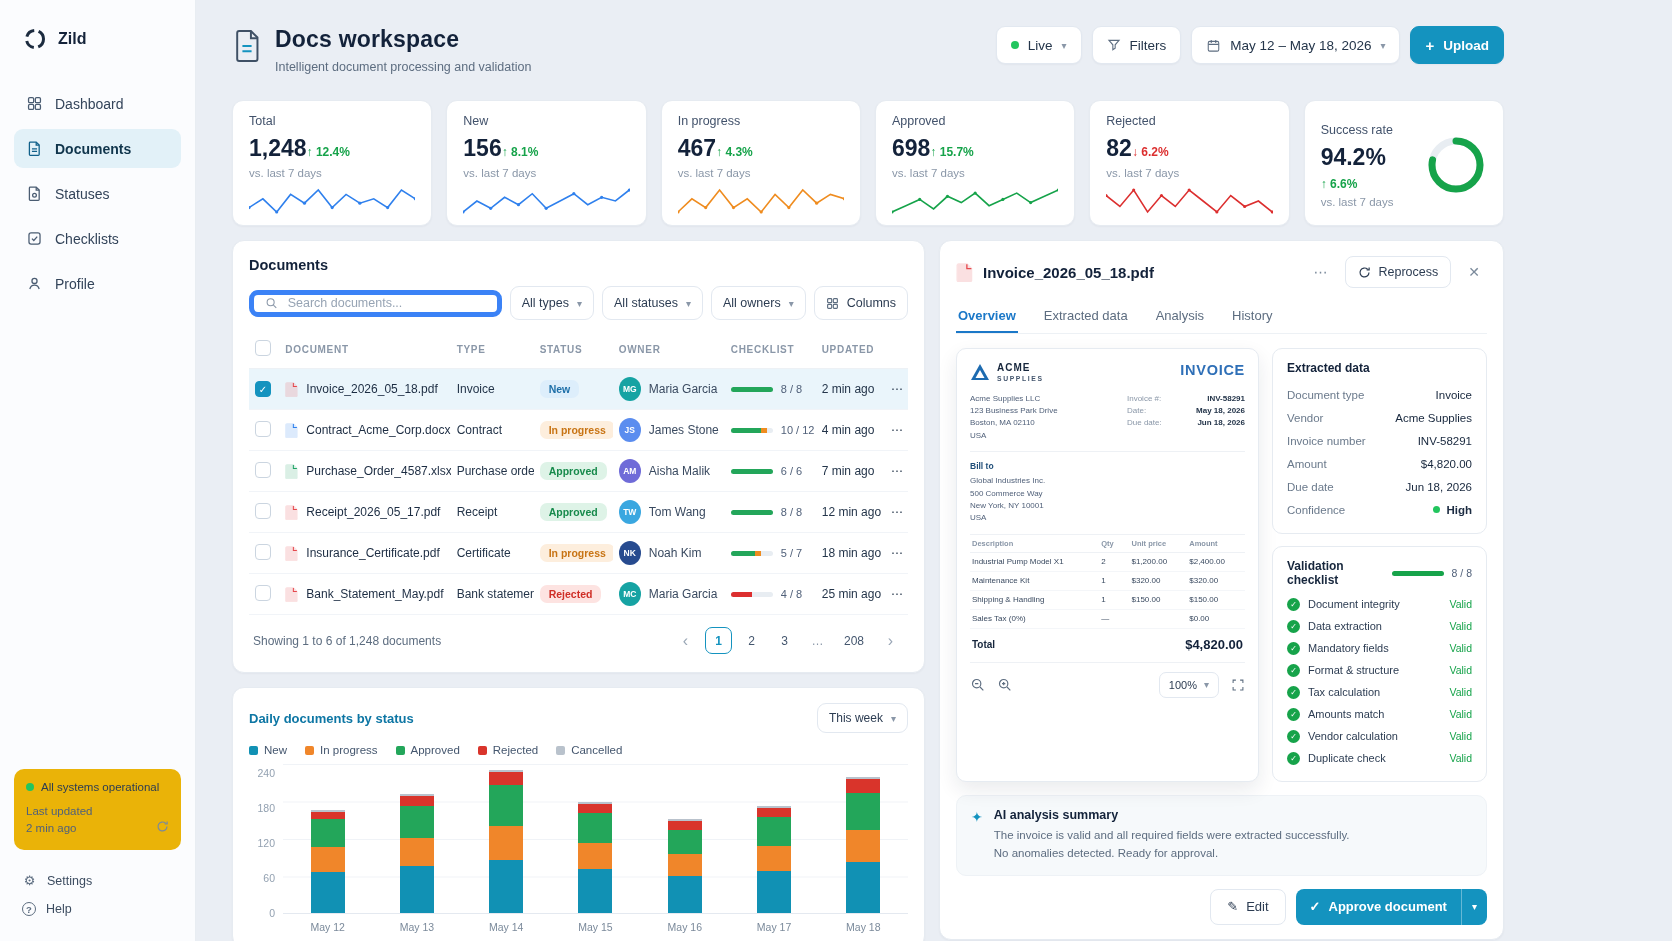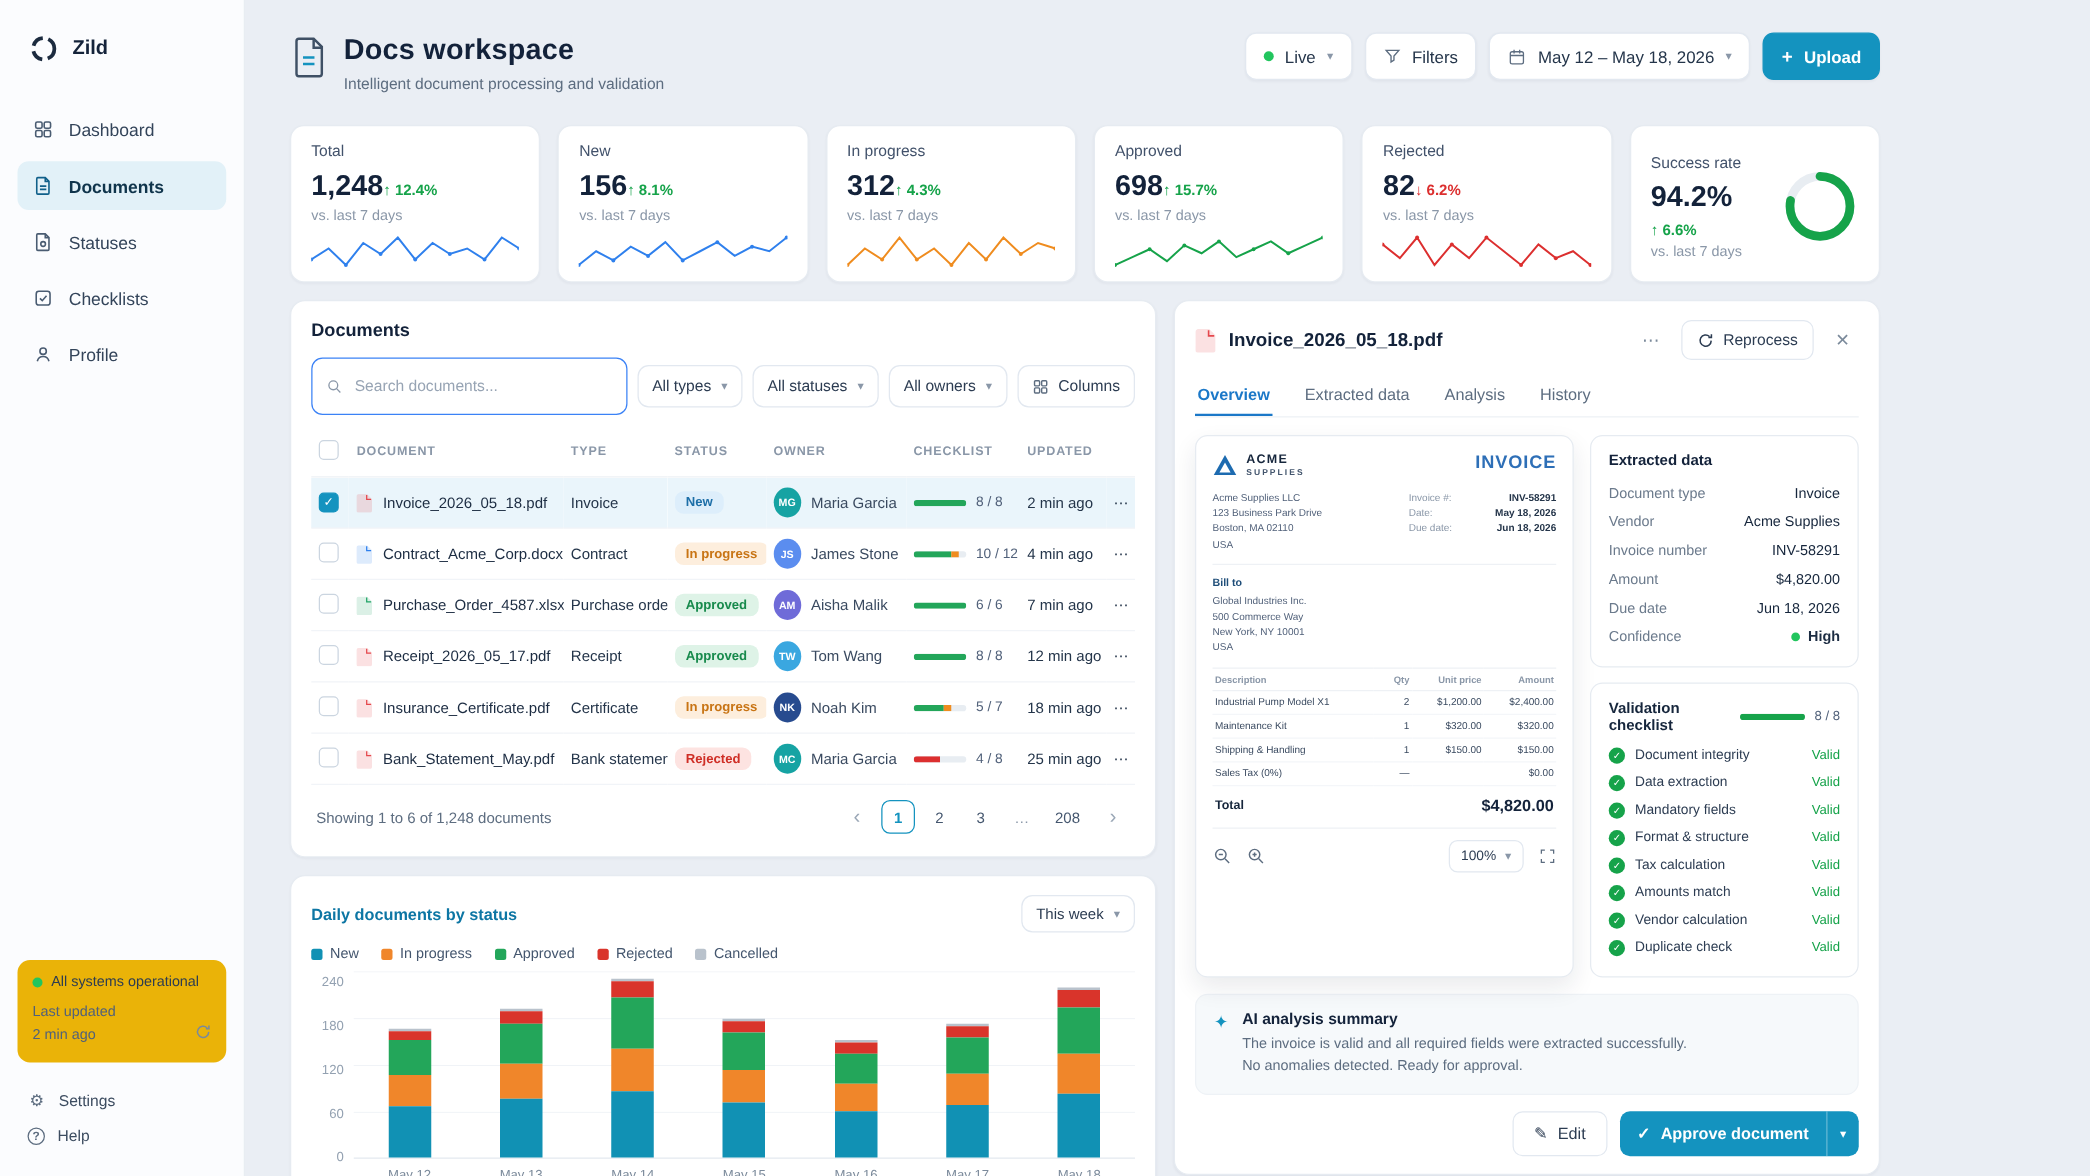--- a/index.html
+++ b/index.html
@@ -70,21 +70,21 @@
   
   .cols{display:flex;gap:14px;margin-top:14px;align-items:flex-start}
   .left-col{width:693px;flex:none}
   .right-col{flex:1}
   .panel{background:#fff;border:1px solid #e6ebf1;border-radius:12px;box-shadow:0 1px 2px rgba(16,24,40,.04)}
 
   
   .docs{padding:16px 16px 6px}
   .docs-title{font-size:14.5px;font-weight:bold;color:#13223a;margin:0 0 13px}
   .filter-row{display:flex;gap:8px;align-items:center}
-  .search{flex:1;display:flex;align-items:center;gap:8px;border:1px solid #3b82f6;border-radius:9px;height:46px;padding:0 11px}
+  .search{flex:1;display:flex;align-items:center;gap:8px;border:5px solid #3b82f6;border-radius:9px;height:27px;padding:0 11px}
   .search input{border:none;outline:none;font-size:12.5px;width:100%;background:transparent;color:#24354a}
   .search input::placeholder{color:#97a4b4}
   .select{display:flex;align-items:center;gap:8px;border:1px solid #e2e8f0;border-radius:9px;height:34px;
     padding:0 11px;font-size:12.5px;color:#2c3c52;white-space:nowrap;cursor:pointer;background:#fff}
   .doc-table{width:100%;border-collapse:collapse;table-layout:fixed;margin-top:10px}
   .doc-table th{font-size:10px;letter-spacing:.07em;color:#8a97a8;text-align:left;font-weight:bold;
     padding:10px 6px;border-bottom:1px solid #edf1f5}
   .doc-table td{padding:8px 6px;border-bottom:1px solid #f1f4f8;font-size:12px;color:#24354a;overflow:hidden;white-space:nowrap}
   tr.selected td{background:#eaf5fb}
   .cb{width:16px;height:16px;border:1.5px solid #cbd5e0;border-radius:4px;display:inline-flex;
@@ -160,21 +160,21 @@
   .inv-meta{width:118px}
   .meta-row{display:flex;justify-content:space-between;gap:6px}
   .m-label{color:#8a97a8}
   .m-value{color:#24354a;font-weight:bold;white-space:nowrap}
   .billto{margin-top:9px;border-top:1px solid #eef1f5;padding-top:8px;font-size:8px;color:#51617a;line-height:1.55}
   .billto-label{font-weight:bold;color:#1f4e79;font-size:8.5px;margin-bottom:2px}
   .inv-table{width:100%;border-collapse:collapse;margin-top:9px;font-size:8px;color:#3a4a60}
   .inv-table th{font-size:7.5px;color:#8a97a8;text-align:left;border-top:1px solid #eef1f5;border-bottom:1px solid #eef1f5;
     padding:4px 2px;font-weight:bold}
   .inv-table td{padding:4.5px 2px;border-bottom:1px solid #f4f6f9}
-  .inv-table th.num,.inv-table td.num{text-align:right}
+  .inv-table th.num,.inv-table td.num{}
   .inv-total{display:flex;justify-content:space-between;align-items:center;padding:8px 2px 2px}
   .t-label{font-size:10px;font-weight:bold}
   .t-value{font-size:13px;font-weight:bold;color:#13223a}
   .preview-toolbar{display:flex;align-items:center;gap:12px;border-top:1px solid #eef1f5;margin-top:8px;padding-top:9px}
   .tool-ic{color:#5d6d80;cursor:pointer;display:inline-flex}
   .zoom-select{margin-left:auto;display:flex;align-items:center;gap:7px;border:1px solid #e2e8f0;border-radius:7px;
     height:26px;padding:0 9px;font-size:11px;color:#2c3c52;cursor:pointer}
   .extract-col{flex:1;display:flex;flex-direction:column;gap:12px}
   .xcard{border:1px solid #e6ebf1;border-radius:10px;padding:12px 14px;background:#fff}
   .x-title{font-size:12px;font-weight:bold;color:#13223a;margin-bottom:8px}
@@ -364,21 +364,21 @@
               <circle cx="56.7" cy="18.7" r="1.6" fill="#2f80ed"></circle>
               <circle cx="85.0" cy="22.3" r="1.6" fill="#2f80ed"></circle>
               <circle cx="113.3" cy="7.7" r="1.6" fill="#2f80ed"></circle>
               <circle cx="141.7" cy="11.3" r="1.6" fill="#2f80ed"></circle>
               <circle cx="170.0" cy="4.0" r="1.6" fill="#2f80ed"></circle>
             </svg>
   </div>
           <div class="stat">
     <div class="s-label">In progress</div>
     <div class="value-row">
-      <span class="s-value">312</span>
+      <span class="s-value">467</span>
       <span class="s-delta up"><span>↑</span> <span>4.3%</span></span>
     </div>
     <div class="s-sub">vs. last 7 days</div>
     <svg class="spark" viewBox="0 0 170 30" preserveAspectRatio="none">
               <polyline points="0.0,26.0 14.2,12.8 28.3,21.6 42.5,4.0 56.7,21.6 70.8,12.8 85.0,26.0 99.2,8.4 113.3,21.6 127.5,4.0 141.7,17.2 155.8,8.4 170.0,12.8" fill="none" stroke="#ef8c1f" stroke-width="1.6"></polyline>
               <circle cx="0.0" cy="26.0" r="1.6" fill="#ef8c1f"></circle>
               <circle cx="28.3" cy="21.6" r="1.6" fill="#ef8c1f"></circle>
               <circle cx="56.7" cy="21.6" r="1.6" fill="#ef8c1f"></circle>
               <circle cx="85.0" cy="26.0" r="1.6" fill="#ef8c1f"></circle>
               <circle cx="113.3" cy="21.6" r="1.6" fill="#ef8c1f"></circle>

